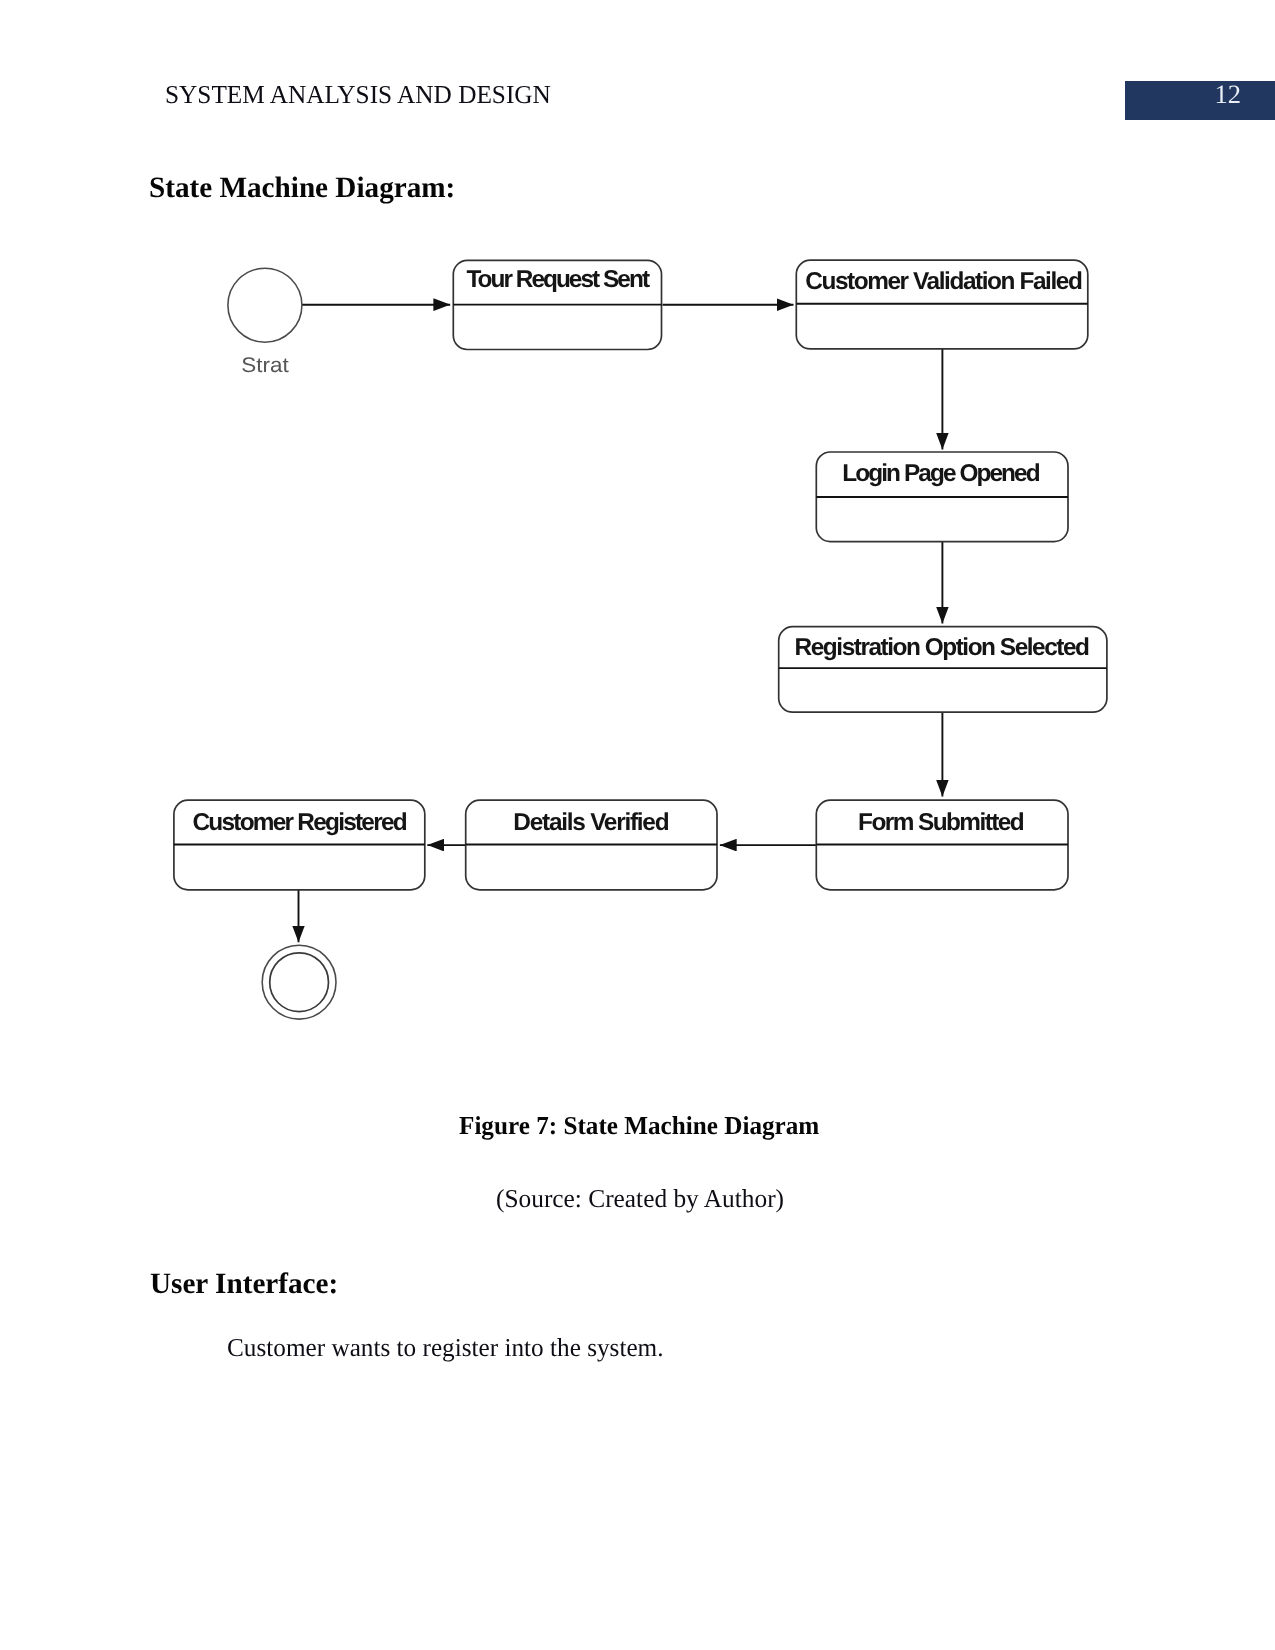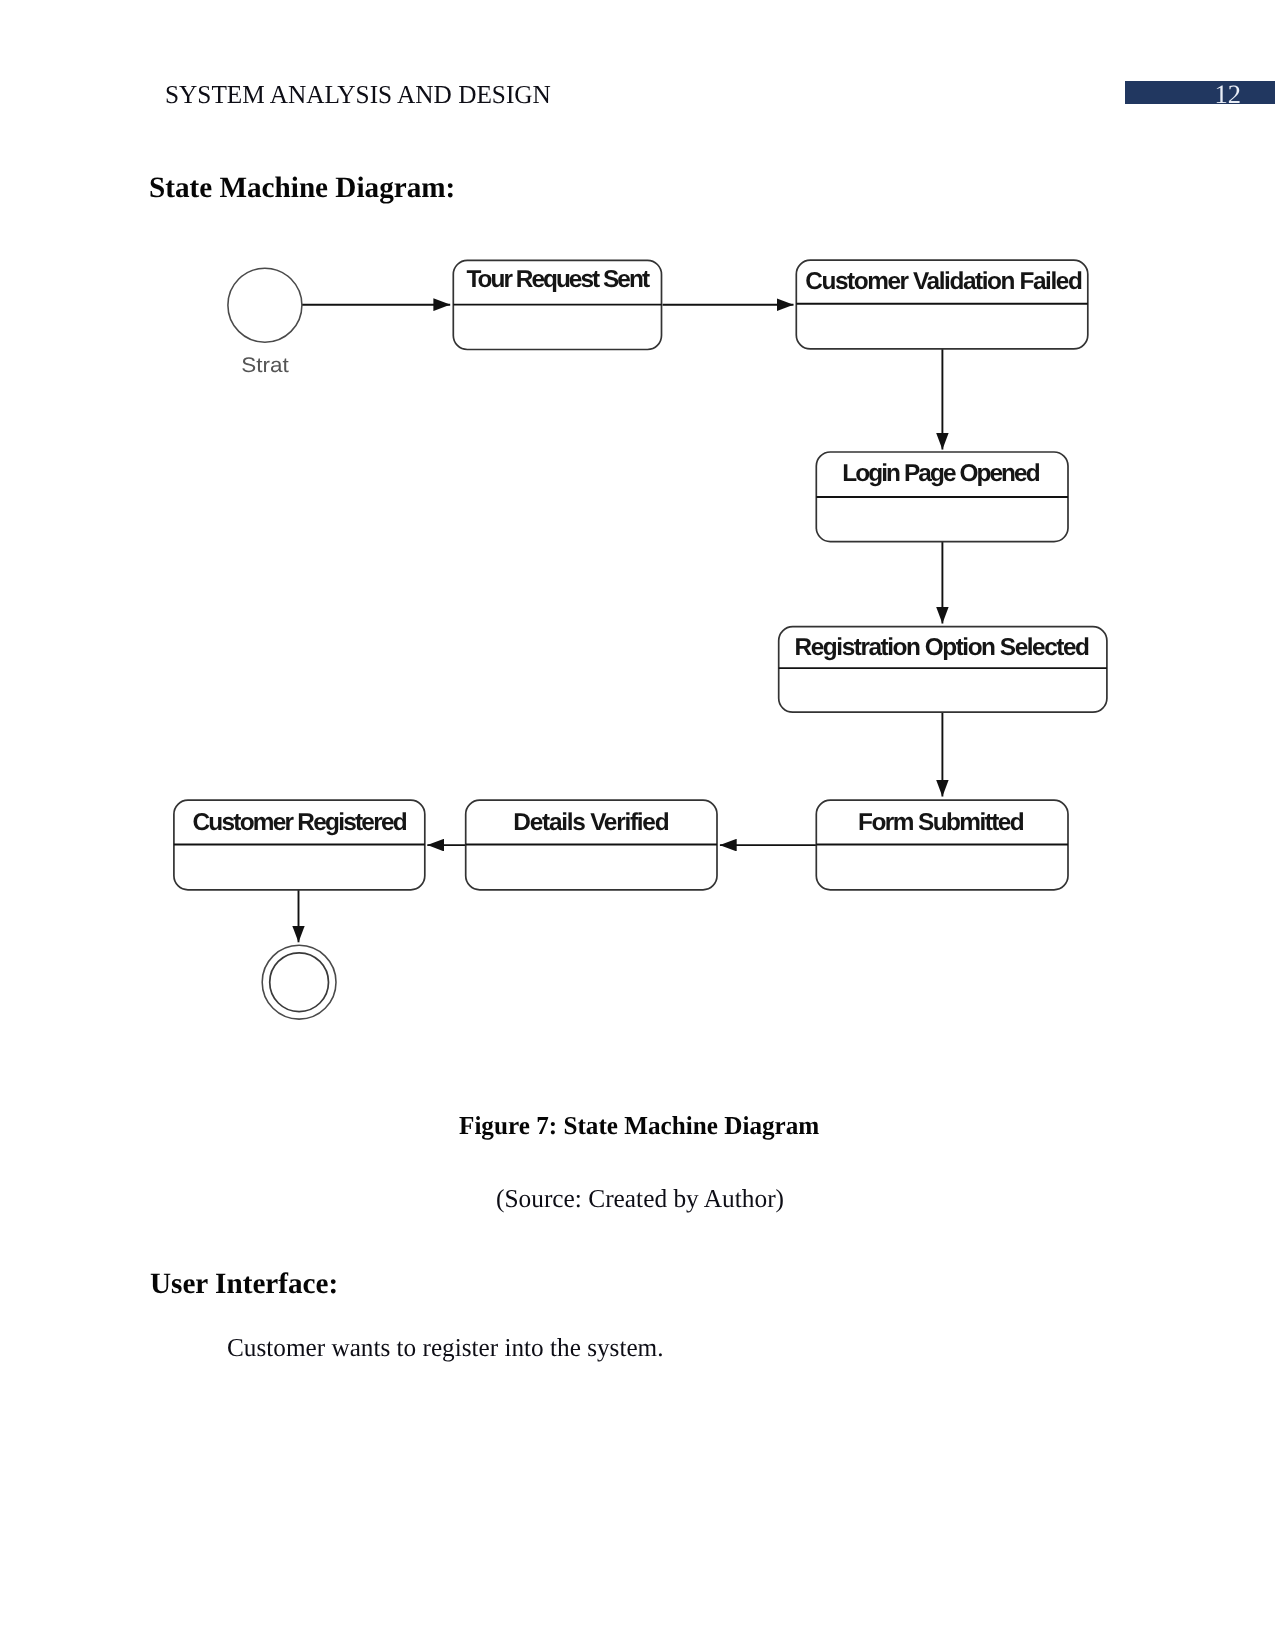--- a/index.html
+++ b/index.html
@@ -19,21 +19,21 @@
   .page { position:absolute; inset:0;margin-top:20px; }
 
   
   .doc-header { position:absolute; left:0; top:0; width:1275px; height:120px; }
   .header-title {
     position:absolute; left:164.9px; top:61.8px;
     font-size:25.8px; line-height:1; transform-origin:0 0; transform:scaleX(0.98);
     white-space:nowrap; color:#0d0d15;
   }
   .page-num-badge {
-    position:absolute; left:1125px; top:61px; width:150px; height:23px;
+    position:absolute; left:1125px; top:61px; width:150px; height:39px;
     background:#213760;
   }
   .page-num-badge .num {
     position:absolute; left:89.5px; top:0.2px;
     font-size:26.5px; line-height:1; color:#e9eef7;
   }
 
   
   .h-section {
     position:absolute; font-weight:bold; white-space:nowrap;

